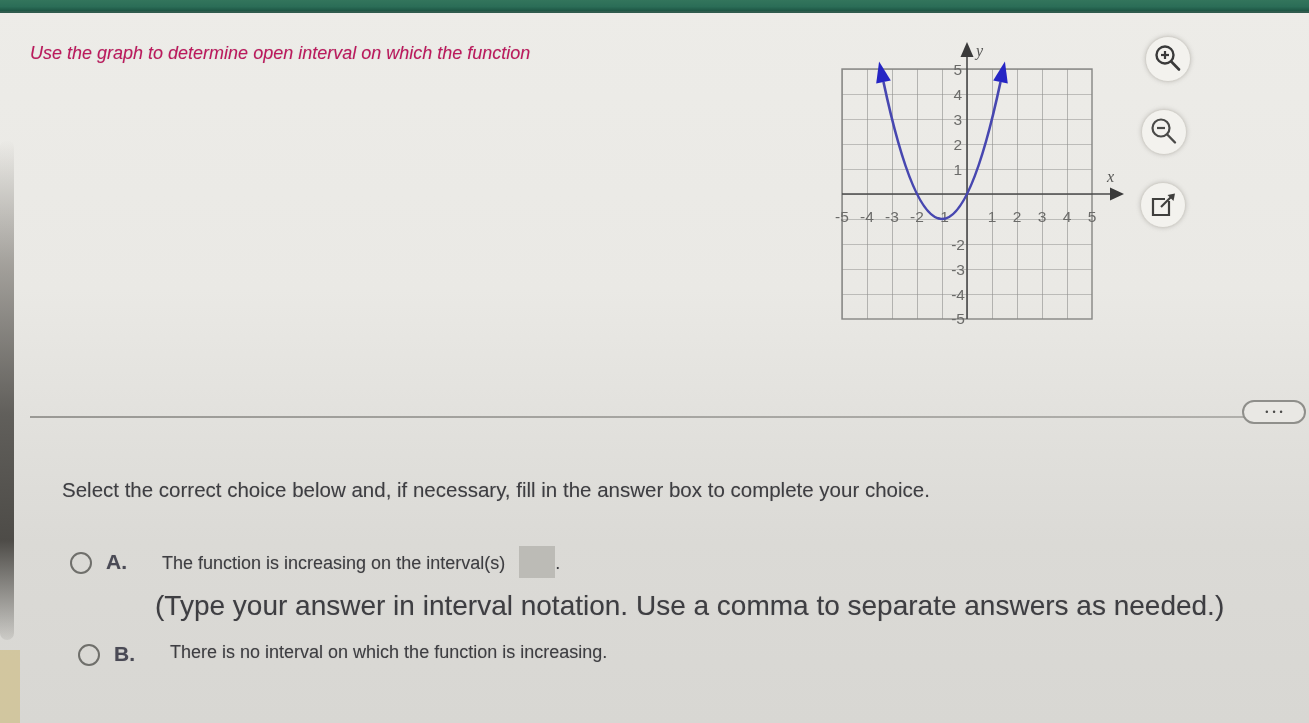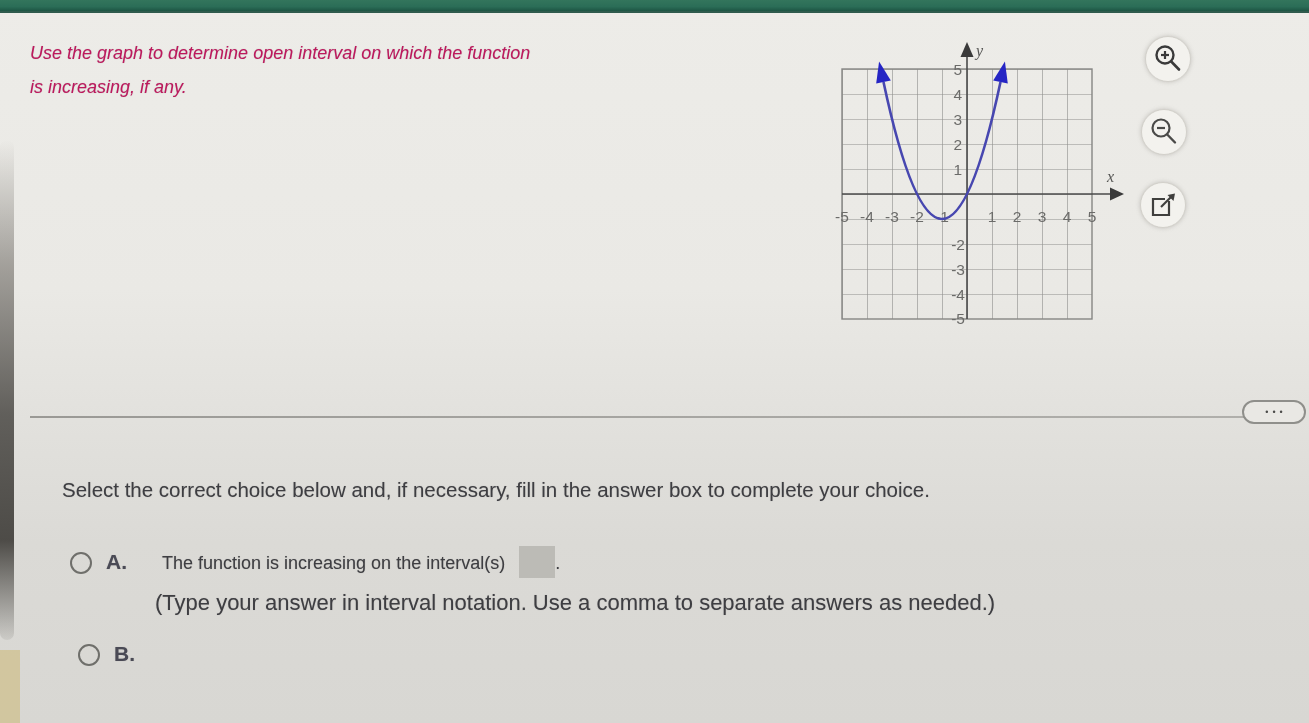--- a/index.html
+++ b/index.html
@@ -54,33 +54,32 @@
     width:22px; height:22px; border:2px solid #6f6f6b; border-radius:50%;
     background:transparent; flex:0 0 auto; margin-top:2px; cursor:pointer;
   }
   .choice-letter { font-size:21px; font-weight:bold; color:#4a4a55;
     margin-left:14px; width:36px; flex:0 0 auto;
     text-shadow:0 0 1px rgba(70,70,80,.3); }
   .choice-text { font-size:18px; color:#3e3e42; margin-left:20px;
     text-shadow:0 0 1px rgba(70,70,70,.3); }
   .answer-box { display:inline-block; width:36px; height:32px; background:#bcbbb6;
     margin-left:14px; margin-top:-4px; vertical-align:middle; cursor:text; }
-  .choice-note { position:absolute; left:155px; top:590px; font-size:22px;
+  .choice-note { position:absolute; left:155px; top:590px; font-size:28px;
     color:#3e3e42; text-shadow:0 0 1px rgba(70,70,70,.3); }
 </style>
 </head>
 <body>
 
 <div class="topbar"></div>
 <div class="left-strip"></div>
 <div class="corner-strip"></div>
 
 <div class="question">
   <div>Use the graph to determine open interval on which the function</div>
-  <div>is increasing, if any.</div>
 </div>
 
 <div class="graph-wrap">
 <svg width="300" height="300" viewBox="0 0 300 300">
   <defs>
     <pattern id="gridpat" width="25" height="25" patternUnits="userSpaceOnUse" x="8" y="37">
       <path d="M 25 0 L 0 0 0 25" fill="none" stroke="#8e8e8c" stroke-width="1.2"></path>
     </pattern>
   </defs>
 
@@ -159,13 +158,14 @@
   <div class="choice-letter">A.</div>
   <div class="choice-text">
     <span>The function is increasing on the interval(s)</span><span class="answer-box"></span><span>.</span>
   </div>
 </div>
 <div class="choice-note">(Type your answer in interval notation. Use a comma to separate answers as needed.)</div>
 
 <div class="choice-row choice-b">
   <div class="radio"></div>
   <div class="choice-letter">B.</div>
+  <div class="choice-text">There is no interval on which the function is increasing.</div>
 </div>
 
 </body></html>

